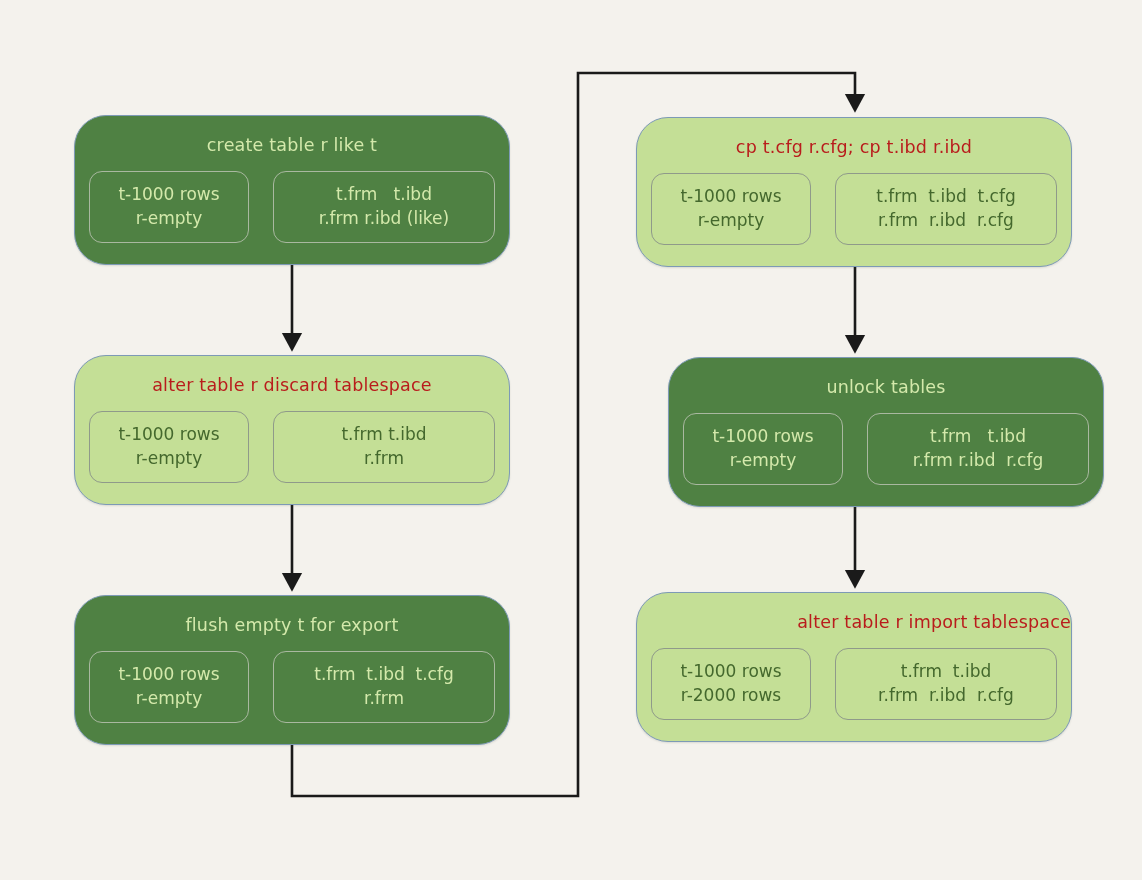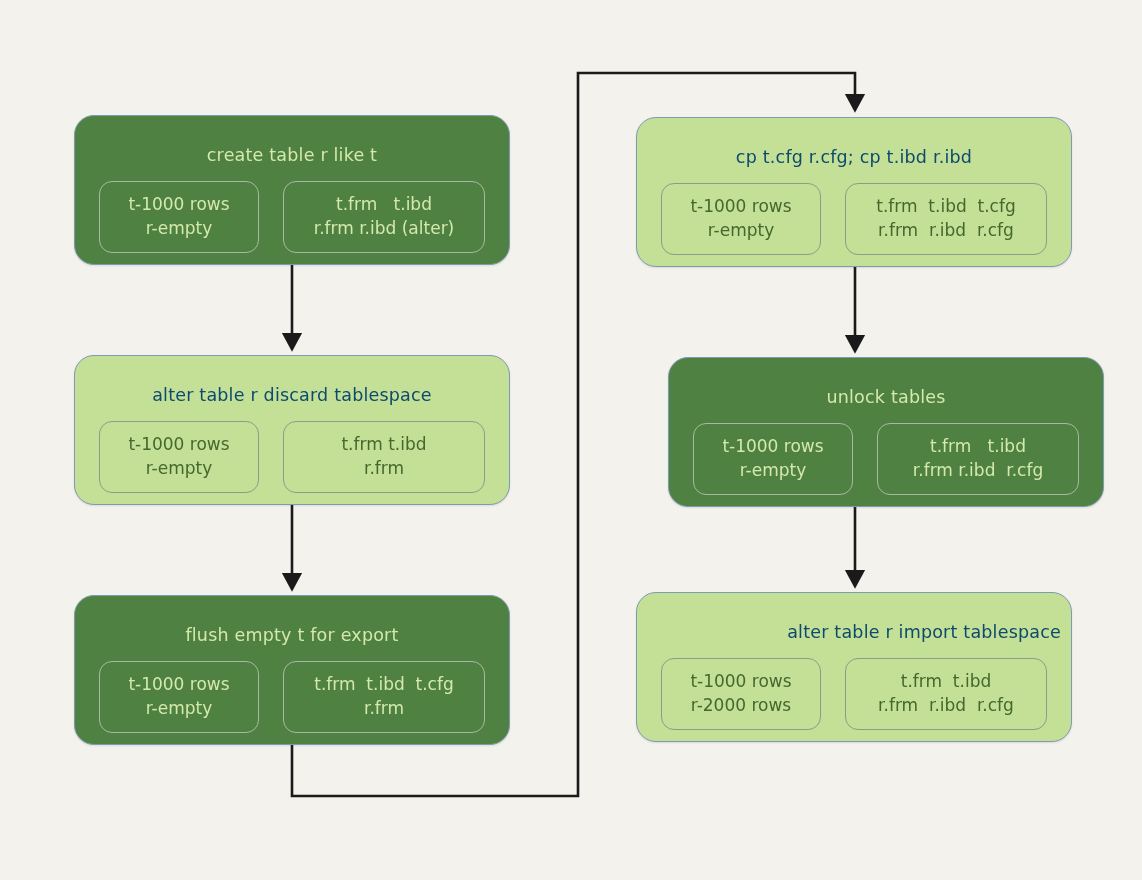--- a/index.html
+++ b/index.html
@@ -30,24 +30,24 @@
     height: 880px;
     z-index: 1;
   }
 
   
   .node {
     position: absolute;
     box-sizing: border-box;
     width: 436px;
     height: 150px;
-    border-radius: 20px;
+    border-radius: 32px;
     border: 1.4px solid #7d9ab6;
     z-index: 2;
-    padding: 10px;
+    padding: 0;
     display: flex;
     flex-direction: column;
     align-items: center;
     box-shadow: 0 1px 2px rgba(60,70,50,0.14);
   }
   .node.dark {
     background: #4f8143;
   }
   .node.light {
     background: #c4df96;
@@ -56,21 +56,21 @@
   .node-title {
     font-family: "DejaVu Sans", sans-serif;
     font-size: 17.5px;
     letter-spacing: 0.2px;
     margin-top: 19px;
     margin-bottom: 0;
     text-align: center;
     white-space: nowrap;
   }
   .node.dark .node-title { color: #d4e9ab; }
-  .node.light .node-title { color: #0c4a6e; }
+  .node.light .node-title { color: #b91c1c; }
 
   .panels {
     display: flex;
     flex-direction: row;
     align-items: stretch;
     justify-content: center;
     gap: 24px;
     margin-top: 16px;
     width: 100%;
     padding: 0 14px;
@@ -135,21 +135,21 @@
 
   <div class="node dark" id="node-create">
     <div class="node-title">create table r like t</div>
     <div class="panels">
       <div class="panel rows">
         <div class="line">t-1000 rows</div>
         <div class="line">r-empty</div>
       </div>
       <div class="panel files">
         <div class="line">t.frm   t.ibd</div>
-        <div class="line">r.frm r.ibd (alter)</div>
+        <div class="line">r.frm r.ibd (like)</div>
       </div>
     </div>
   </div>
 
   <div class="node light" id="node-discard">
     <div class="node-title">alter table r discard tablespace</div>
     <div class="panels">
       <div class="panel rows">
         <div class="line">t-1000 rows</div>
         <div class="line">r-empty</div>

